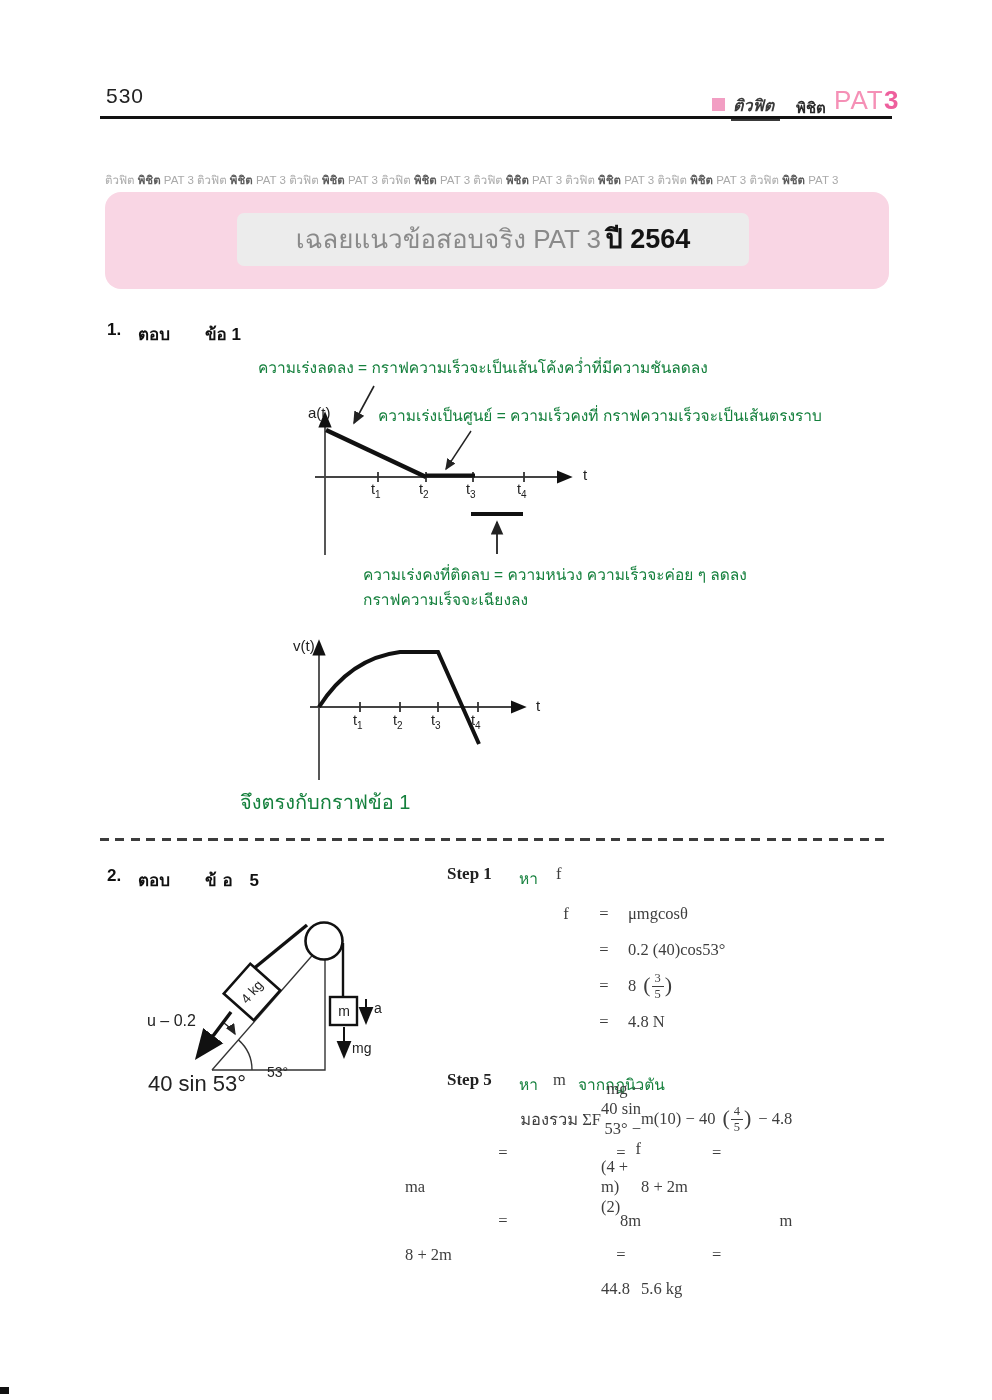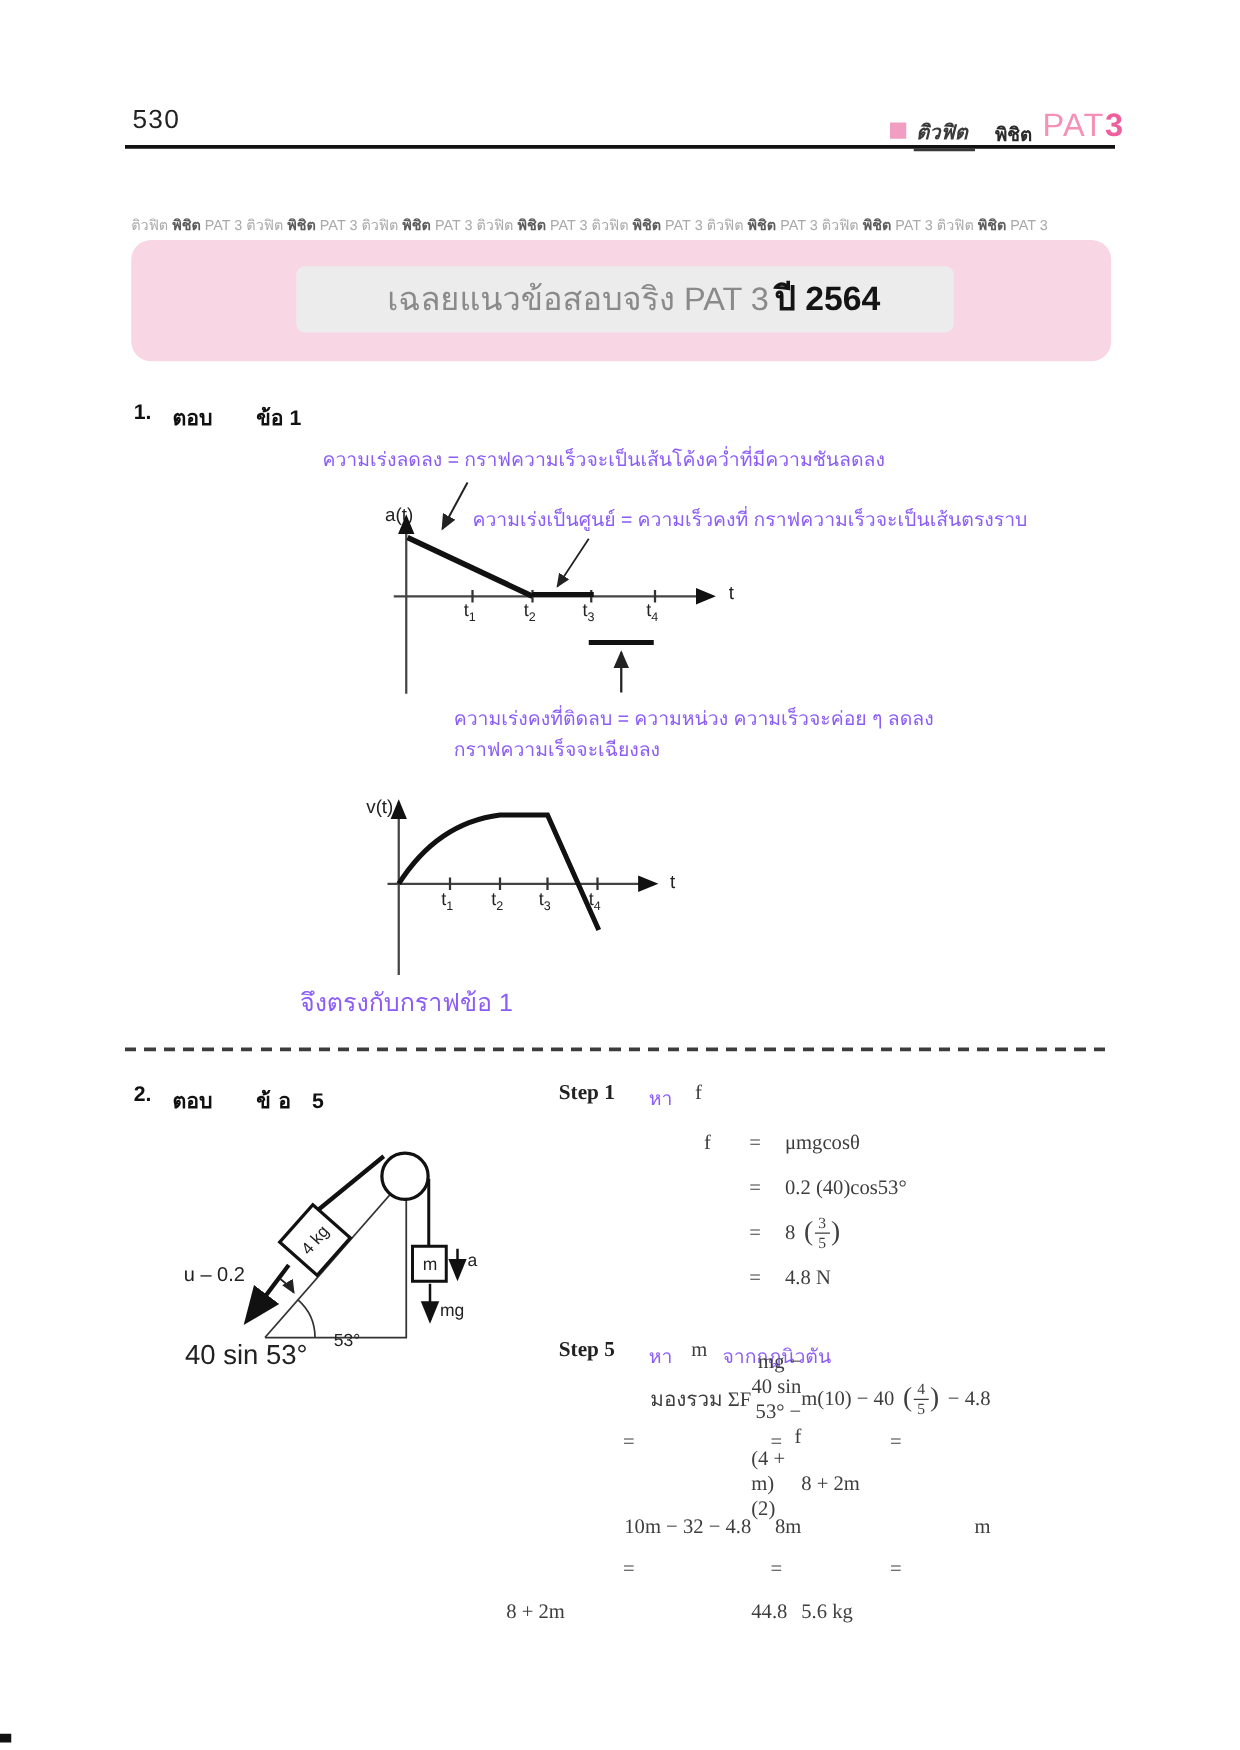--- a/index.html
+++ b/index.html
@@ -17,26 +17,26 @@
   .brand-pat{font-size:26px;color:#f590b6;letter-spacing:1px;}
   .brand-3{font-size:26px;color:#ee5f9d;font-weight:bold;}
 
   
   .strip{font-size:11.5px;white-space:nowrap;overflow:hidden;width:786px;letter-spacing:0;}
   .sw1{color:#a9a9a9;}
   .sw2{color:#5c5c5c;font-weight:bold;}
 
   
   .banner{background:#f9d6e4;border-radius:16px;}
-  .banner-inner{background:#ececec;border-radius:7px;text-align:center;padding-left:14px;}
+  .banner-inner{background:#ececec;border-radius:7px;text-align:center;}
   .title-gray{color:#8a8a8a;font-size:26px;}
   .title-black{color:#141414;font-size:27px;font-weight:bold;}
 
   .h-sec{font-weight:bold;font-size:17px;color:#111;}
-  .note{font-size:15.5px;color:#8b5cf6;}
+  .note{font-size:15.5px;color:#15803d;}
   .lbl{font-size:15px;color:#222;}
   .ticklbl{font-size:14.5px;color:#222;}
   .ticklbl sub{font-size:10px;}
 
   .dashline{height:3px;background:repeating-linear-gradient(90deg,#3c3c3c 0 9px,transparent 9px 15.5px);}
 
   
   .eqfont{font-family:"Liberation Serif","DejaVu Serif",serif;color:#3e3e3e;font-size:16.5px;}
   .stepword{font-family:"Liberation Serif","DejaVu Serif",serif;font-weight:bold;color:#222;font-size:17px;}
   .grid1{display:grid;grid-template-columns:28px 48px auto;}
@@ -223,20 +223,21 @@
 
   <span class="abs stepword" style="left:447px;top:1070px;">Step 5</span>
   <span class="abs note" style="left:519px;top:1072px;">หา</span>
   <span class="abs eqfont" style="left:553px;top:1070px;">m</span>
   <span class="abs note" style="left:578px;top:1072px;">จากกฎนิวตัน</span>
 
   <div class="abs grid2 eqfont" style="left:405px;top:1102px;">
     <div class="r">
       <div class="cell2 c-l">มองรวม ΣF</div>
       <div class="cell2 c-m">=</div>
+      <div class="cell2 c-r">ma</div>
     </div>
     <div class="r">
       <div class="cell2 c-l">mg − 40 sin 53° − f</div>
       <div class="cell2 c-m">=</div>
       <div class="cell2 c-r">(4 + m) (2)</div>
     </div>
     <div class="r">
       <div class="cell2 c-l">
         <span>m(10) − 40</span>
           <span class="sp"></span>
@@ -246,21 +247,20 @@
             <span class="fd">5</span>
           </span>
         <span class="bigp">)</span>
           <span class="sp"></span>
         <span>− 4.8</span>
       </div>
       <div class="cell2 c-m">=</div>
       <div class="cell2 c-r">8 + 2m</div>
     </div>
     <div class="r">
-      <div class="cell2 c-l">10m − 32 − 4.8</div>
       <div class="cell2 c-m">=</div>
       <div class="cell2 c-r">8 + 2m</div>
     </div>
     <div class="r">
       <div class="cell2 c-l">8m</div>
       <div class="cell2 c-m">=</div>
       <div class="cell2 c-r">44.8</div>
     </div>
     <div class="r">
       <div class="cell2 c-l">m</div>

